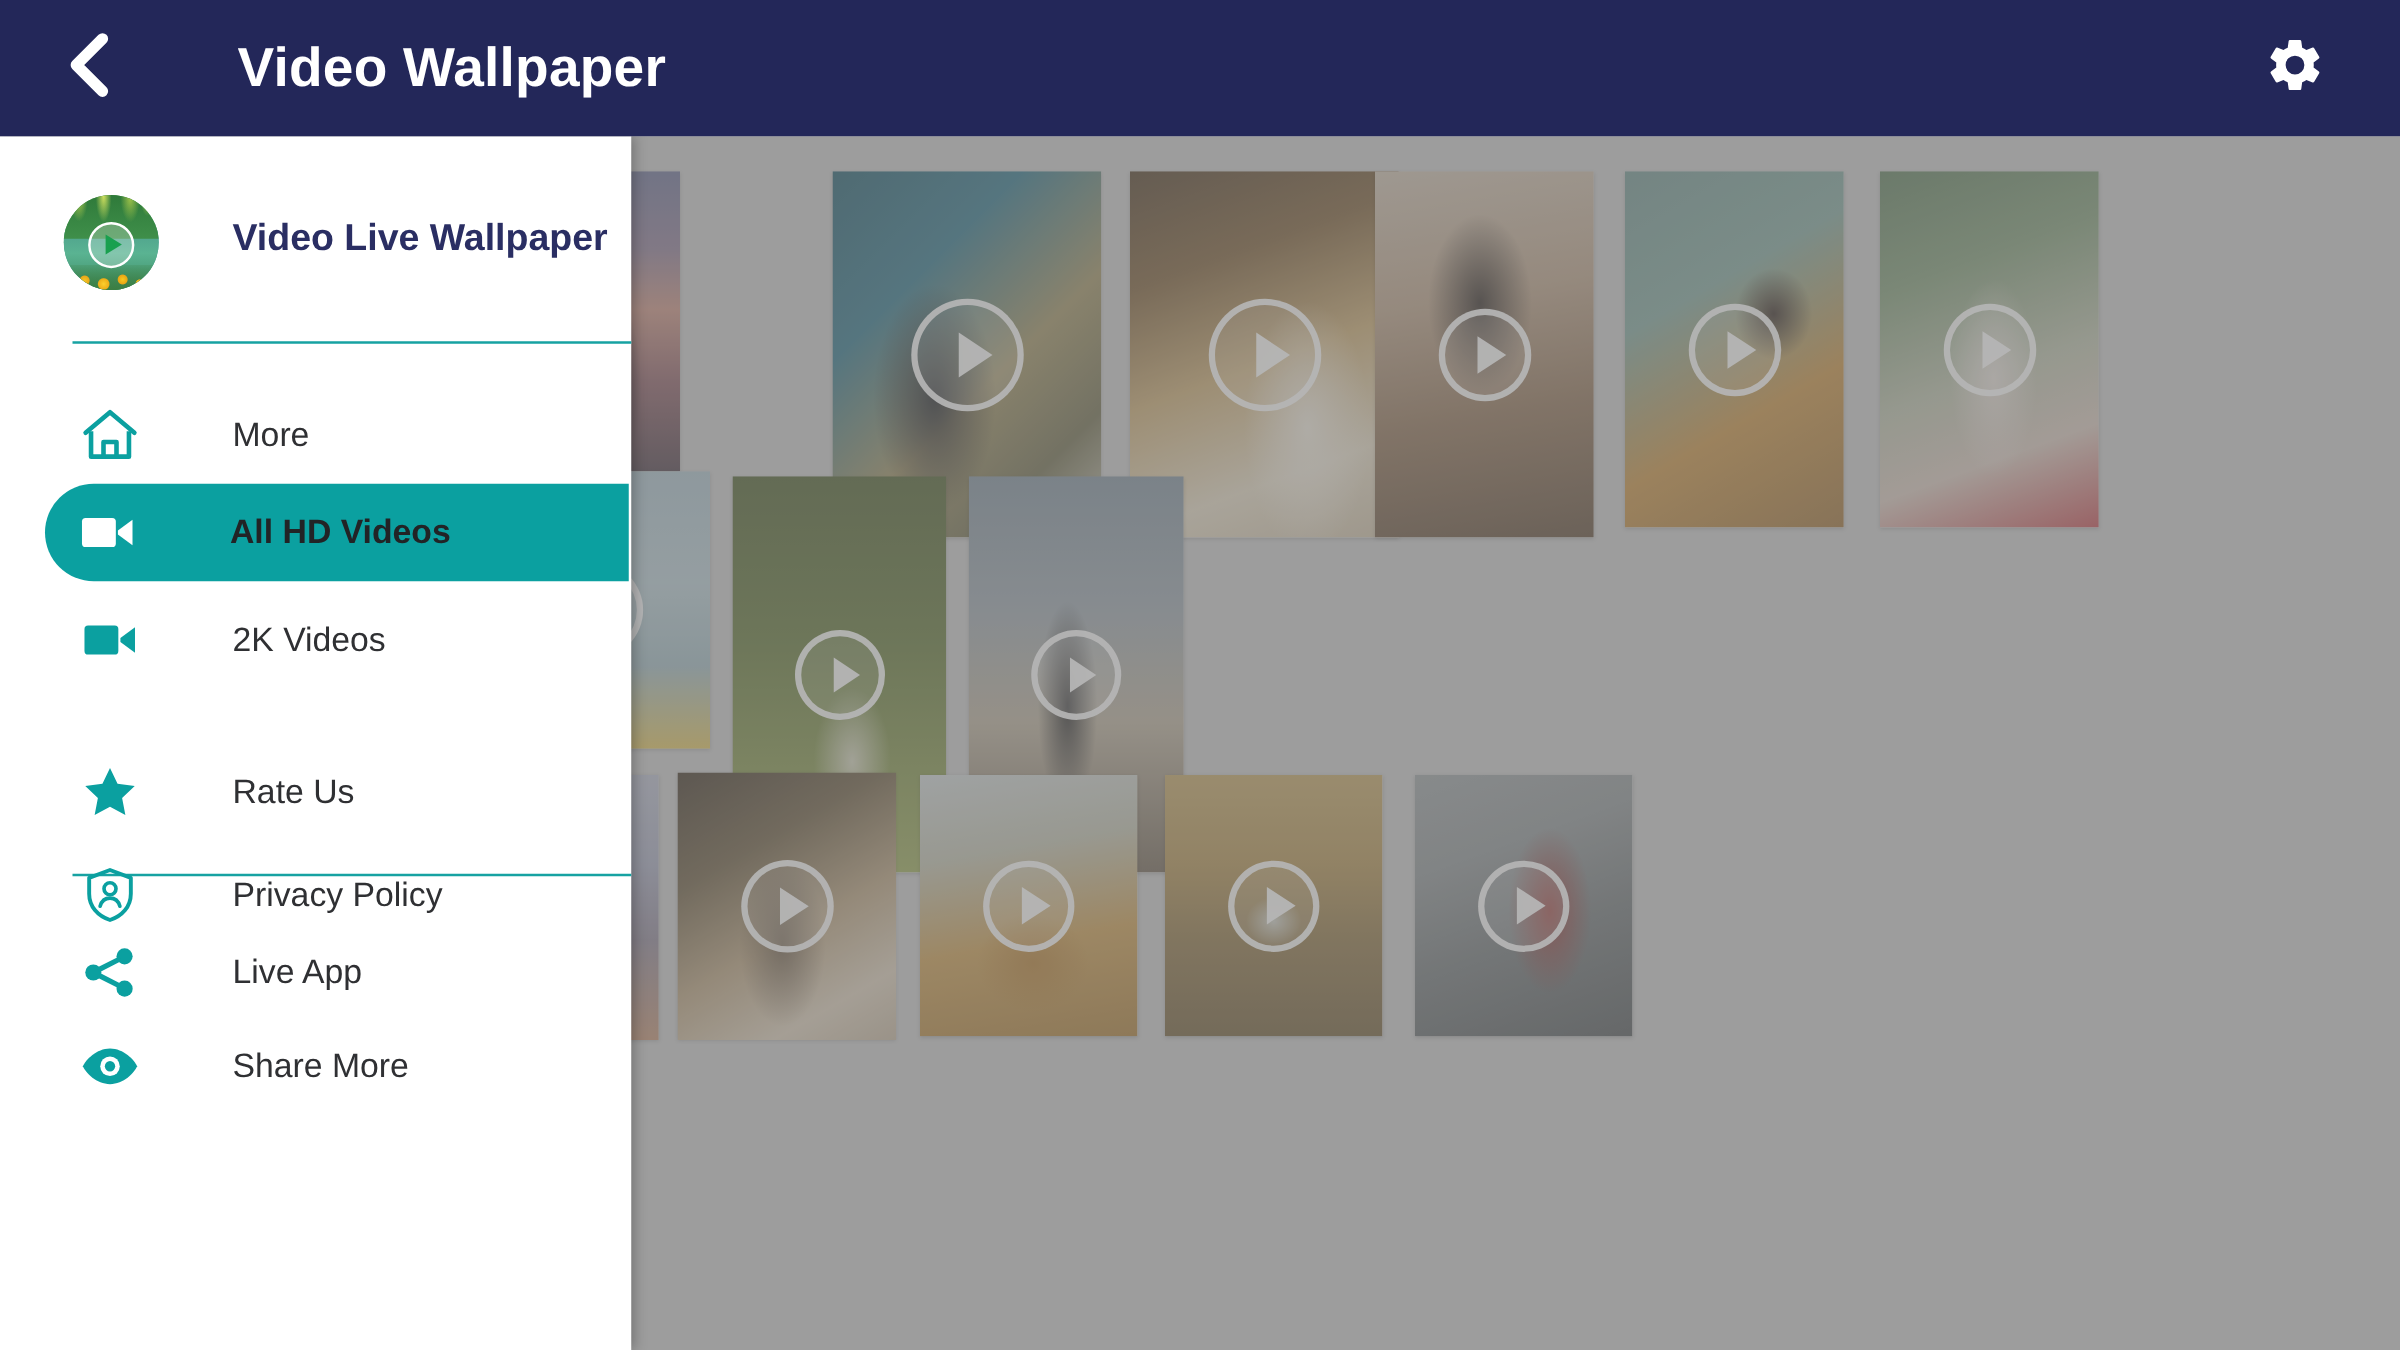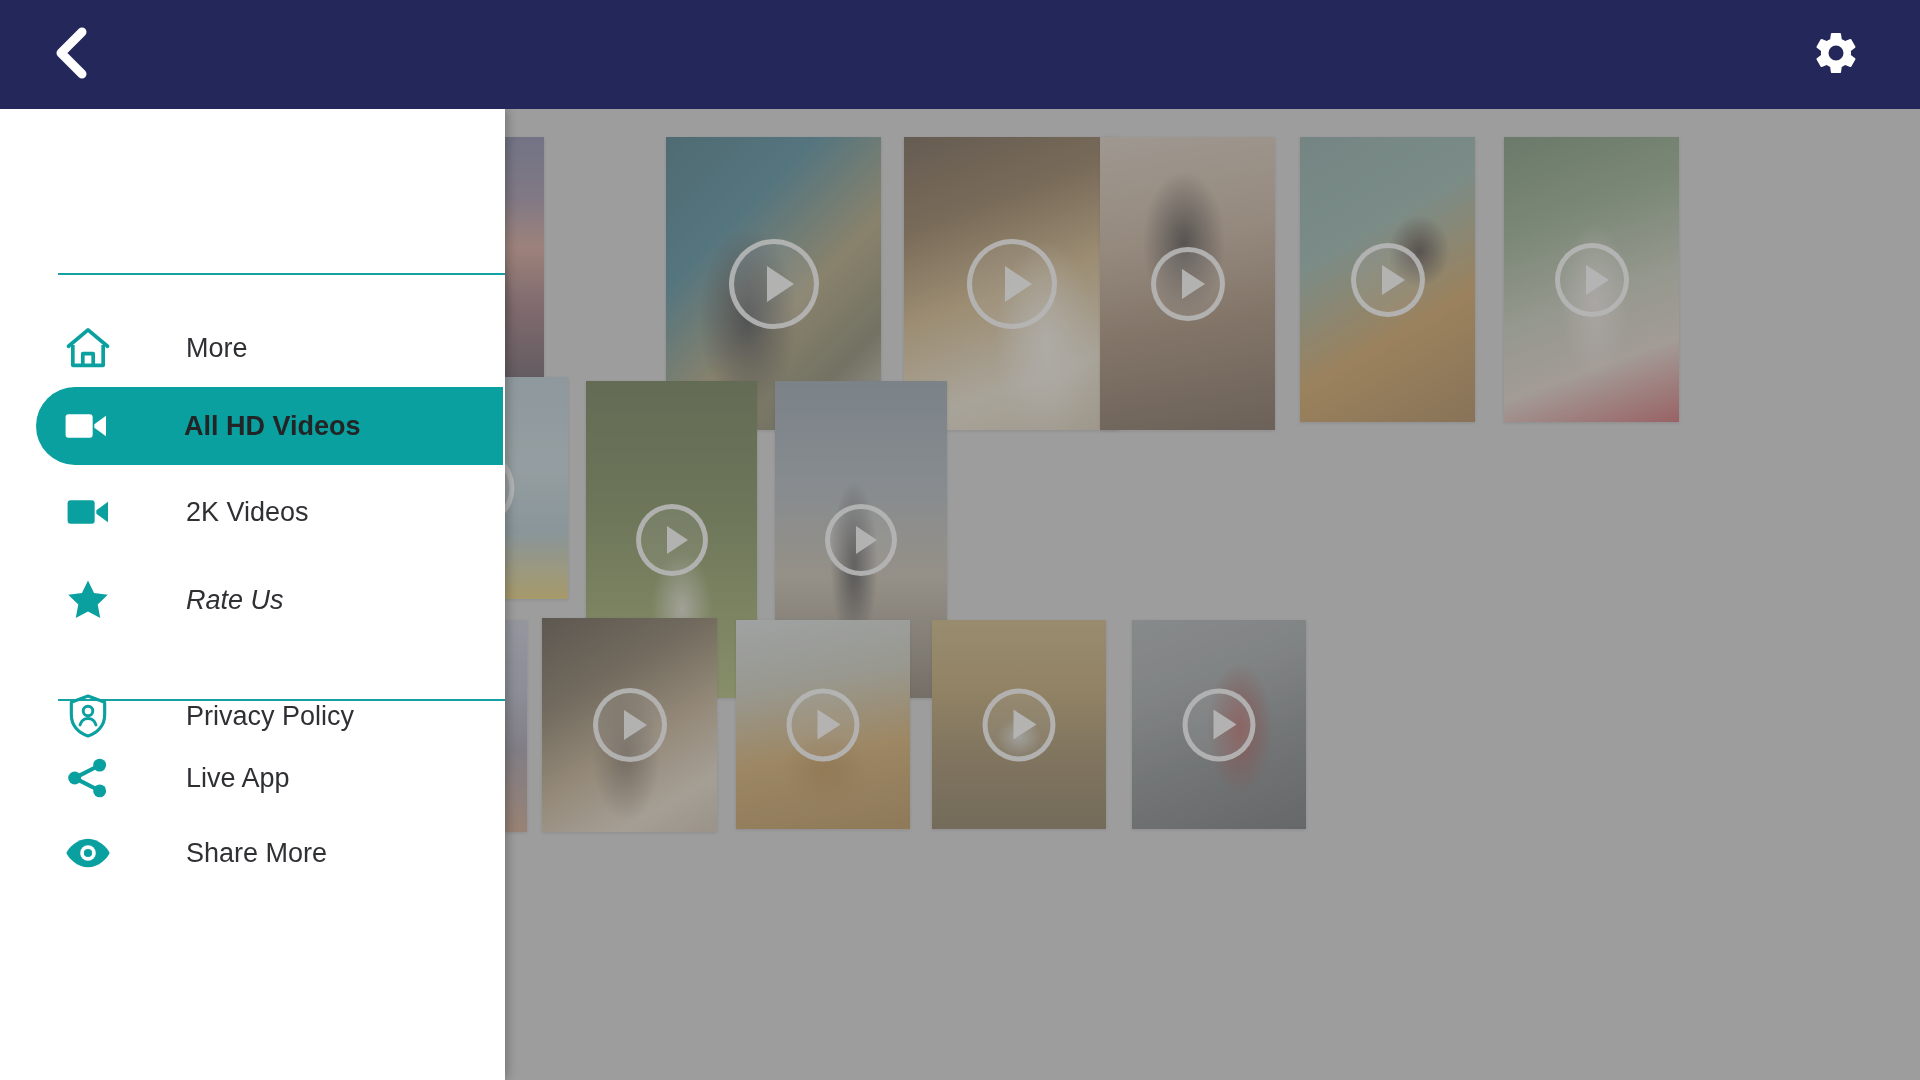--- a/index.html
+++ b/index.html
@@ -283,31 +283,43 @@
 <div id="scrim"></div>
 
 <div id="app-header">
   <div id="back-btn">
     <span>
       <svg width="42" height="54" viewBox="0 0 42 54">
         <path d="M33 6 L12 27 L33 48" stroke="#ffffff" stroke-width="9" stroke-linecap="round" stroke-linejoin="round" fill="none"></path>
       </svg>
     </span>
   </div>
+  <div id="app-title">Video Wallpaper</div>
   <div id="settings-btn">
     <span>
       <svg width="50" height="50" viewBox="0 0 24 24">
         <path fill="#ffffff" d="M19.14 12.94a7.07 7.07 0 0 0 .06-.94 7.07 7.07 0 0 0-.06-.94l2.03-1.58a.5.5 0 0 0 .12-.62l-1.92-3.32a.5.5 0 0 0-.6-.22l-2.39.96a7.02 7.02 0 0 0-1.62-.94l-.36-2.54a.5.5 0 0 0-.5-.42h-3.84a.5.5 0 0 0-.5.42l-.36 2.54c-.59.24-1.13.56-1.62.94l-2.39-.96a.5.5 0 0 0-.6.22L2.67 8.86a.5.5 0 0 0 .12.62l2.03 1.58c-.04.31-.06.63-.06.94s.02.63.06.94l-2.03 1.58a.5.5 0 0 0-.12.62l1.92 3.32c.13.22.39.3.6.22l2.39-.96c.49.38 1.03.7 1.62.94l.36 2.54c.04.24.25.42.5.42h3.84c.25 0 .46-.18.5-.42l.36-2.54c.59-.24 1.13-.56 1.62-.94l2.39.96c.22.08.47 0 .6-.22l1.92-3.32a.5.5 0 0 0-.12-.62l-2.03-1.58zM12 15.6A3.6 3.6 0 1 1 12 8.4a3.6 3.6 0 0 1 0 7.2z"></path>
       </svg>
     </span>
   </div>
 </div>
 
 <div id="nav-drawer">
 
+  <div id="drawer-header">
+    <div id="app-logo">
+      <div class="scene-water"></div>
+      <div class="scene-leaves"></div>
+      <div class="scene-flowers"></div>
+      <div class="logo-play">
+          <span class="tri"></span>
+        </div>
+    </div>
+    <div id="app-name">Video Live Wallpaper</div>
+  </div>
 
   <div class="divider" id="divider-top"></div>
   <div class="divider" id="divider-mid"></div>
 
   <div id="nav-items">
       <div class="nav-item" style="top: 200px;">
         <span class="nav-icon">
           <svg width="52" height="52" viewBox="0 0 24 24">
         <path d="M3 11.2 12 3.6l9 7.6" fill="none" stroke="#0ba0a0" stroke-width="1.7" stroke-linecap="round" stroke-linejoin="round"></path>
         <path d="M5 10.6V20h14v-9.4" fill="none" stroke="#0ba0a0" stroke-width="1.7" stroke-linejoin="round"></path>
@@ -327,21 +339,21 @@
       </div>
       <div class="nav-item" style="top: 364px;">
         <span class="nav-icon">
           <svg width="50" height="50" viewBox="0 0 24 24">
         <rect x="2.2" y="6.4" width="13" height="11.2" rx="1.4" fill="#0ba0a0"></rect>
         <path d="M16 11.2 21.6 7.1v9.8L16 12.8z" fill="#0ba0a0"></path>
       </svg>
         </span>
         <span class="nav-label">2K Videos</span>
       </div>
-      <div class="nav-item" style="top: 452px; font-style: italic;">
+      <div class="nav-item" style="top: 486px;">
         <span class="nav-icon">
           <svg width="50" height="50" viewBox="0 0 24 24">
         <path fill="#0ba0a0" d="M12 2.6l2.9 6.05 6.6.85-4.85 4.6 1.25 6.55L12 17.5l-5.9 3.15 1.25-6.55L2.5 9.5l6.6-.85z"></path>
       </svg>
         </span>
         <span class="nav-label">Rate Us</span>
       </div>
       <div class="nav-item" style="top: 568px;">
         <span class="nav-icon">
           <svg width="50" height="50" viewBox="0 0 24 24">

